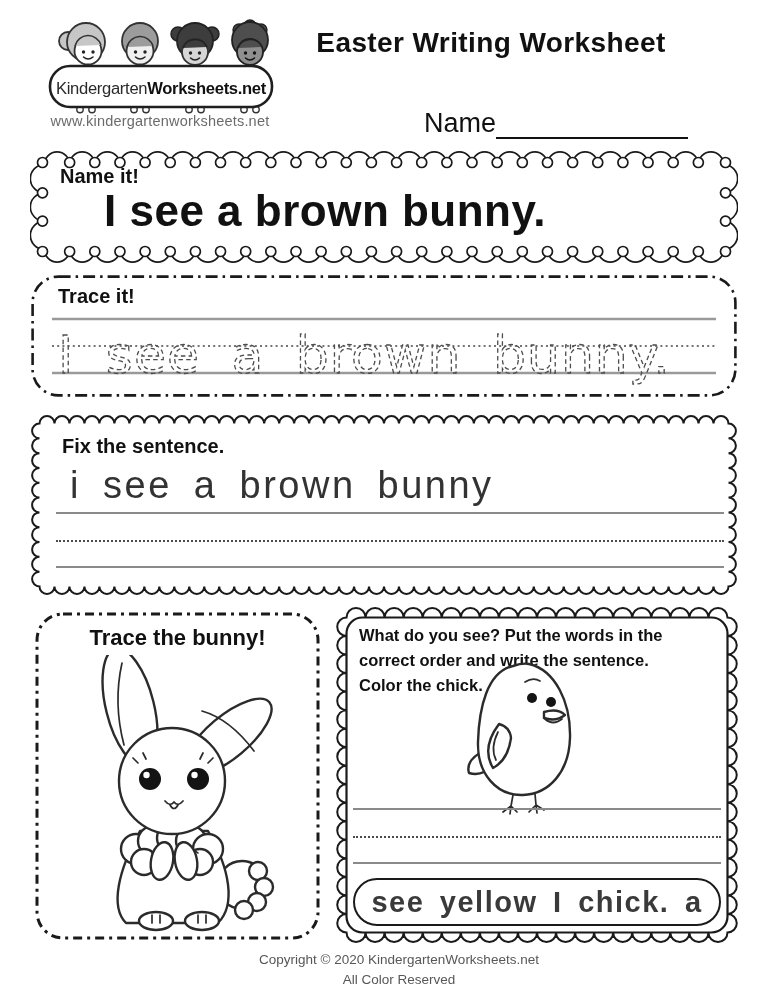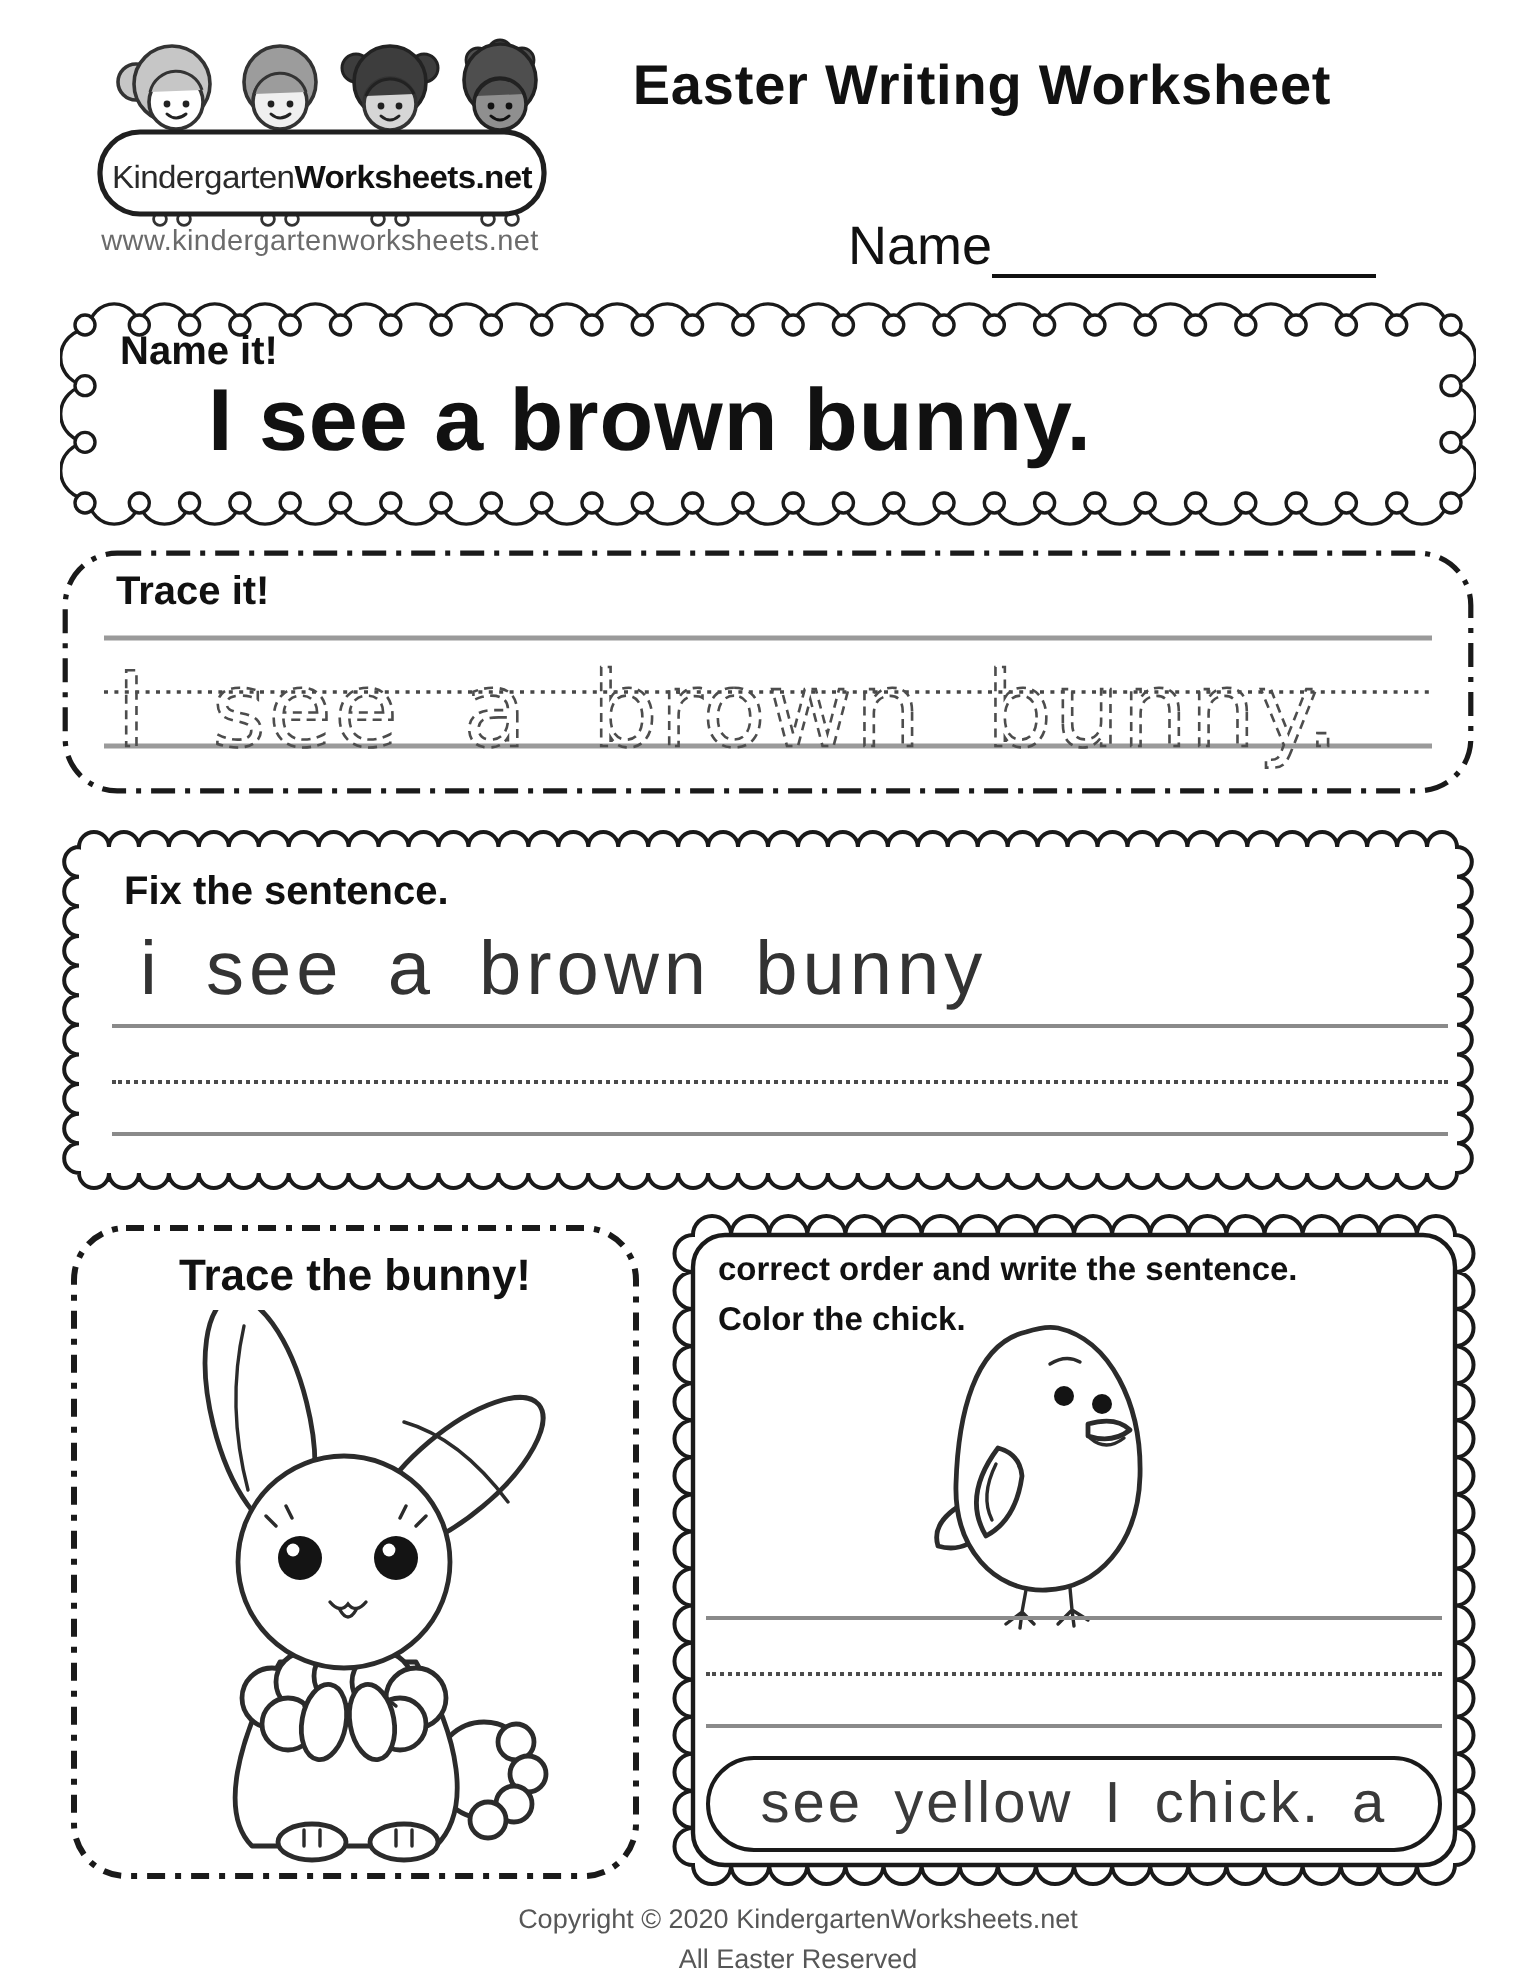--- a/index.html
+++ b/index.html
@@ -59,21 +59,21 @@
   .order-instr { position:absolute; left:24px; top:17px; width:360px;
                  font-size:16.5px; font-weight:bold; line-height:1.52; color:#111; }
   .chick-svg { position:absolute; left:106px; top:48px; }
   .ord-l1 { left:18px; right:18px; top:202px; }
   .ord-l2 { left:18px; right:18px; top:230px; }
   .ord-l3 { left:18px; right:18px; top:256px; }
   .word-box { position:absolute; left:18px; top:272px; width:368px; height:48px;
               border:2.5px solid #1a1a1a; border-radius:24px;
               display:flex; align-items:center; justify-content:center; }
   .word-box-text { font-size:29px; letter-spacing:1.5px; word-spacing:6px;
-                   color:#3a3a3a; font-weight:normal; }
+                   color:#3a3a3a; font-weight:bold; }
 
   
   .footer { left:0; top:950px; width:100%; text-align:center;
             font-size:13.5px; color:#575757; line-height:1.45;padding-left:30px; }
 
   svg .ink { stroke:#2b2b2b; stroke-width:2.4; fill:#fff; stroke-linecap:round; stroke-linejoin:round; }
   svg .ink-line { stroke:#2b2b2b; stroke-width:1.7; fill:none; stroke-linecap:round; }
   svg .ink-fill { fill:#141414; stroke:none; }
 </style>
 </head>
@@ -299,20 +299,21 @@
     </div>
   </section>
 
   <section class="box order-box">
       <svg width="404" height="338" viewBox="0 0 404 338" class="border-svg">
         <rect x="11.5" y="11.5" width="381" height="315" rx="16" fill="none" stroke="#1a1a1a" stroke-width="2.2"></rect>
         <path d="M 11.5 11.5 a 9.525 9.525 0 0 1 19.05 0 a 9.525 9.525 0 0 1 19.05 0 a 9.525 9.525 0 0 1 19.05 0 a 9.525 9.525 0 0 1 19.05 0 a 9.525 9.525 0 0 1 19.05 0 a 9.525 9.525 0 0 1 19.05 0 a 9.525 9.525 0 0 1 19.05 0 a 9.525 9.525 0 0 1 19.05 0 a 9.525 9.525 0 0 1 19.05 0 a 9.525 9.525 0 0 1 19.05 0 a 9.525 9.525 0 0 1 19.05 0 a 9.525 9.525 0 0 1 19.05 0 a 9.525 9.525 0 0 1 19.05 0 a 9.525 9.525 0 0 1 19.05 0 a 9.525 9.525 0 0 1 19.05 0 a 9.525 9.525 0 0 1 19.05 0 a 9.525 9.525 0 0 1 19.05 0 a 9.525 9.525 0 0 1 19.05 0 a 9.525 9.525 0 0 1 19.05 0 a 9.525 9.525 0 0 1 19.05 0 a 9.264705882352942 9.264705882352942 0 0 1 0 18.529411764705884 a 9.264705882352942 9.264705882352942 0 0 1 0 18.529411764705884 a 9.264705882352942 9.264705882352942 0 0 1 0 18.529411764705884 a 9.264705882352942 9.264705882352942 0 0 1 0 18.529411764705884 a 9.264705882352942 9.264705882352942 0 0 1 0 18.529411764705884 a 9.264705882352942 9.264705882352942 0 0 1 0 18.529411764705884 a 9.264705882352942 9.264705882352942 0 0 1 0 18.529411764705884 a 9.264705882352942 9.264705882352942 0 0 1 0 18.529411764705884 a 9.264705882352942 9.264705882352942 0 0 1 0 18.529411764705884 a 9.264705882352942 9.264705882352942 0 0 1 0 18.529411764705884 a 9.264705882352942 9.264705882352942 0 0 1 0 18.529411764705884 a 9.264705882352942 9.264705882352942 0 0 1 0 18.529411764705884 a 9.264705882352942 9.264705882352942 0 0 1 0 18.529411764705884 a 9.264705882352942 9.264705882352942 0 0 1 0 18.529411764705884 a 9.264705882352942 9.264705882352942 0 0 1 0 18.529411764705884 a 9.264705882352942 9.264705882352942 0 0 1 0 18.529411764705884 a 9.264705882352942 9.264705882352942 0 0 1 0 18.529411764705884 a 9.525 9.525 0 0 1 -19.05 0 a 9.525 9.525 0 0 1 -19.05 0 a 9.525 9.525 0 0 1 -19.05 0 a 9.525 9.525 0 0 1 -19.05 0 a 9.525 9.525 0 0 1 -19.05 0 a 9.525 9.525 0 0 1 -19.05 0 a 9.525 9.525 0 0 1 -19.05 0 a 9.525 9.525 0 0 1 -19.05 0 a 9.525 9.525 0 0 1 -19.05 0 a 9.525 9.525 0 0 1 -19.05 0 a 9.525 9.525 0 0 1 -19.05 0 a 9.525 9.525 0 0 1 -19.05 0 a 9.525 9.525 0 0 1 -19.05 0 a 9.525 9.525 0 0 1 -19.05 0 a 9.525 9.525 0 0 1 -19.05 0 a 9.525 9.525 0 0 1 -19.05 0 a 9.525 9.525 0 0 1 -19.05 0 a 9.525 9.525 0 0 1 -19.05 0 a 9.525 9.525 0 0 1 -19.05 0 a 9.525 9.525 0 0 1 -19.05 0 a 9.264705882352942 9.264705882352942 0 0 1 0 -18.529411764705884 a 9.264705882352942 9.264705882352942 0 0 1 0 -18.529411764705884 a 9.264705882352942 9.264705882352942 0 0 1 0 -18.529411764705884 a 9.264705882352942 9.264705882352942 0 0 1 0 -18.529411764705884 a 9.264705882352942 9.264705882352942 0 0 1 0 -18.529411764705884 a 9.264705882352942 9.264705882352942 0 0 1 0 -18.529411764705884 a 9.264705882352942 9.264705882352942 0 0 1 0 -18.529411764705884 a 9.264705882352942 9.264705882352942 0 0 1 0 -18.529411764705884 a 9.264705882352942 9.264705882352942 0 0 1 0 -18.529411764705884 a 9.264705882352942 9.264705882352942 0 0 1 0 -18.529411764705884 a 9.264705882352942 9.264705882352942 0 0 1 0 -18.529411764705884 a 9.264705882352942 9.264705882352942 0 0 1 0 -18.529411764705884 a 9.264705882352942 9.264705882352942 0 0 1 0 -18.529411764705884 a 9.264705882352942 9.264705882352942 0 0 1 0 -18.529411764705884 a 9.264705882352942 9.264705882352942 0 0 1 0 -18.529411764705884 a 9.264705882352942 9.264705882352942 0 0 1 0 -18.529411764705884 a 9.264705882352942 9.264705882352942 0 0 1 0 -18.529411764705884 Z" fill="none" stroke="#1a1a1a" stroke-width="2"></path>
       </svg>
     <div class="content-layer">
       <div class="order-instr">
+        <div>What do you see? Put the words in the</div>
         <div>correct order and write the sentence.</div>
         <div>Color the chick.</div>
       </div>
       <svg class="chick-svg" width="162" height="162" viewBox="0 0 162 162">
 
         <path class="ink" d="M 44 96 Q 24 106 28 119 Q 41 123 52 111" stroke-width="2"></path>
 
         <path class="ink" d="M 88 10 C 114 16 130 48 129 84 C 128 118 108 140 82 141 C 56 142 36 120 37 88 C 38 54 46 18 72 12 C 78 10 83 9 88 10 Z" stroke-width="2.2"></path>
 
         <path class="ink-line" d="M 84 28 Q 92 23 99 27" stroke-width="1.5"></path>
@@ -333,16 +334,16 @@
       <div class="gline dotted ord-l2"></div>
       <div class="gline ord-l3"></div>
       <div class="word-box">
         <span class="word-box-text">see yellow I chick. a</span>
       </div>
     </div>
   </section>
 
   <footer class="abs footer">
     <div>Copyright © 2020 KindergartenWorksheets.net</div>
-    <div>All Easter Reserved</div>
+    <div>All Color Reserved</div>
   </footer>
 
 </div>
 
 </body></html>

